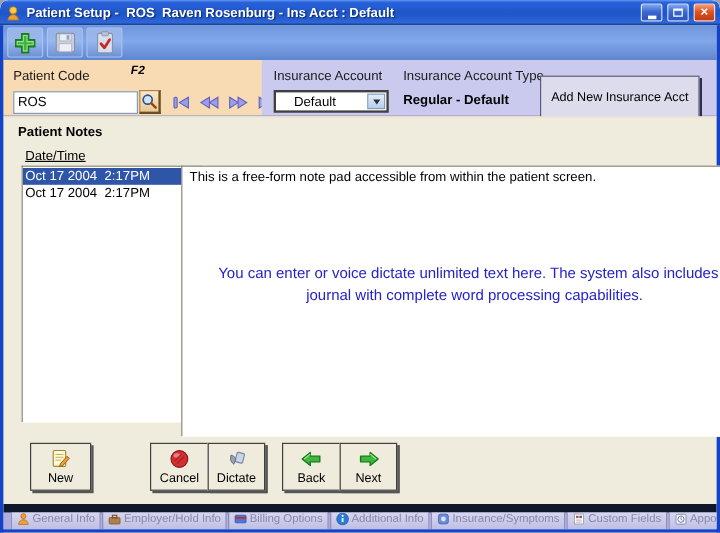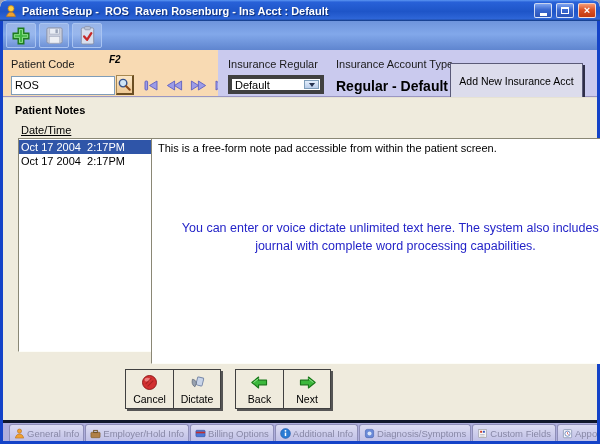--- a/index.html
+++ b/index.html
@@ -69,31 +69,31 @@
     width:21px; height:20px; margin-left:1px;
     background:linear-gradient(180deg,#FBE7C8,#EEC894);
     border:1px solid #A88850; border-right:2px solid #6B4E22; border-bottom:2px solid #6B4E22;
     display:flex; align-items:center; justify-content:center;
   }
   .navarrows { display:flex; gap:7px; margin-left:10px; align-items:center; }
   .navbtn { display:flex; align-items:center; }
 
   .ins-acct { position:absolute; left:10px; top:4px; }
   .dropdown {
-    margin-top:3px; width:96px; height:19px; background:#fff; border:4px solid #404040;
-    display:flex; align-items:center; font-size:11px; padding-left:3px; position:relative;
+    margin-top:3px; width:96px; height:19px; background:#fff; border:2px solid #404040;
+    display:flex; align-items:center; font-size:11px; padding-left:15px; position:relative;
   }
   .ddbtn {
     position:absolute; right:1px; top:1px; bottom:1px; width:15px;
     background:linear-gradient(180deg,#E4EEFB,#B9CDEA);
     border:1px solid #7F9DB9; display:flex; align-items:center; justify-content:center;
   }
   .ddarrow { width:0; height:0; border-left:3px solid transparent; border-right:3px solid transparent; border-top:4px solid #24314E; }
   .ins-type { position:absolute; left:118px; top:4px; }
-  .ins-type-val { font-size:14px; font-weight:bold; margin-top:6px; }
+  .ins-type-val { font-size:11px; font-weight:bold; margin-top:6px; }
   .addins {
     position:absolute; right:14px; top:13px; width:133px; height:36px;
     background:#DCDCEC; border:1px solid #5A5A78;
     box-shadow:2px 2px 0 #2E2E48; font-size:10.5px;
     display:flex; align-items:center; justify-content:center; font-family:inherit;
   }
 
   
   .main { flex:1; position:relative; background:var(--content_beige,#EFEBDD); border-top:1px solid #E6E2D4; }
   .section-title { position:absolute; left:12px; top:6px; font-size:11px; font-weight:bold; }
@@ -129,22 +129,22 @@
   .btn-dictate { left:170px; width:48px; box-shadow:2px 2px 0 #555; }
   .grp-shadow { position:absolute; top:271px; left:122px; width:96px; height:40px; box-shadow:2px 2px 0 #555; pointer-events:none; }
   .btn-back { left:232px; width:48px; border-right:none; box-shadow:none; }
   .btn-next { left:280px; width:48px; box-shadow:2px 2px 0 #555; }
   .grp-shadow2 { position:absolute; top:271px; left:232px; width:96px; height:40px; box-shadow:2px 2px 0 #555; pointer-events:none; }
   .abicon { height:18px; display:flex; align-items:center; }
 
   
   .tabbar {
     height:21px; flex:0 0 auto; background:#AEAEDC;
-    display:flex; align-items:center; padding:1px 2px 0 6px; overflow:hidden;
-    border-top:3px solid #0f172a; white-space:nowrap;
+    display:flex; align-items:flex-end; padding:1px 2px 0 6px; overflow:hidden;
+    border-top:7px solid #0f172a; white-space:nowrap;
   }
   .tab {
     display:inline-flex; align-items:center; gap:2px; height:18px;
     padding:0 4px; margin-right:1px;
     background:linear-gradient(180deg,#DCDCF2,#BFBFE6);
     border:1px solid #8E8EB8; border-bottom:none; border-radius:3px 3px 0 0;
     font-size:9.5px; color:#8888A6;
   }
   .tab .tab-icon { display:inline-flex; }
 </style>
@@ -241,21 +241,21 @@
                 <svg width="15" height="11" viewBox="0 0 15 11">
                   <path d="M2 1v9l7.5-4.5z" fill="#9C9CE8" stroke="#5F5FBF" stroke-width=".9"></path>
                   <rect x="11.4" y="1" width="2.6" height="9" rx="1" fill="#9C9CE8" stroke="#5F5FBF" stroke-width=".9"></rect>
                 </svg>
               </span>
           </span>
         </div>
       </div>
       <div class="panel-lavender">
         <div class="ins-acct">
-          <span class="fieldlabel">Insurance Regular</span>
+          <span class="fieldlabel">Insurance Account</span>
           <div class="dropdown">
             <span>Default</span>
             <span class="ddbtn">
                 <span class="ddarrow"></span>
               </span>
           </div>
         </div>
         <div class="ins-type">
           <span class="fieldlabel">Insurance Account Type</span>
           <div class="ins-type-val">Regular - Default</div>
@@ -274,20 +274,30 @@
         </div>
 
       <div class="note-area">
         <div class="note-line1">This is a free-form note pad accessible from within the patient screen.</div>
         <div class="note-center">You can enter or voice dictate unlimited text here. The system also includes a journal with complete word processing capabilities.</div>
       </div>
 
       <div class="grp-shadow"></div>
       <div class="grp-shadow2"></div>
 
+      <button class="actionbtn btn-new">
+        <span class="abicon">
+          <svg width="17" height="17" viewBox="0 0 18 18">
+              <rect x="2.5" y="1.5" width="11" height="14" rx="1" fill="#FFF8D8" stroke="#A08830"></rect>
+              <path d="M4.5 5h7M4.5 7.5h7M4.5 10h5" stroke="#C0A850" stroke-width=".8"></path>
+              <path d="M8.8 13.2l5.9-6.6 2 1.8-5.9 6.6-2.7.7z" fill="#F0A030" stroke="#905818" stroke-width=".8"></path>
+            </svg>
+        </span>
+        <span>New</span>
+      </button>
 
       <button class="actionbtn btn-cancel">
         <span class="abicon">
           <svg width="17" height="17" viewBox="0 0 18 18">
               <circle cx="9" cy="9" r="7.4" fill="#D23030" stroke="#8C1616"></circle>
               <ellipse cx="6.8" cy="6" rx="3" ry="2" fill="#F08C8C" opacity=".85"></ellipse>
               <path d="M5 10.5l6-6M7 13l6-6" stroke="#A82020" stroke-width="1.1"></path>
             </svg>
         </span>
         <span>Cancel</span>
@@ -362,21 +372,21 @@
           </span>
           <span>Additional Info</span>
         </div>
         <div class="tab">
           <span class="tab-icon">
             <svg width="11" height="11" viewBox="0 0 12 12">
               <rect x="1.5" y="1.5" width="9" height="9" rx="2" fill="#6A8AD8" stroke="#3A5AA8" stroke-width=".6"></rect>
               <circle cx="6" cy="6" r="2.2" fill="#D8E4F8"></circle>
             </svg>
           </span>
-          <span>Diagnosis/Symptoms</span>
+          <span>Insurance/Symptoms</span>
         </div>
         <div class="tab">
           <span class="tab-icon">
             <svg width="11" height="11" viewBox="0 0 12 12">
               <rect x="2" y="1.5" width="8" height="9" fill="#fff" stroke="#888" stroke-width=".6"></rect>
               <rect x="3.4" y="3" width="2.2" height="2.2" fill="#D04028"></rect>
               <rect x="6.4" y="3" width="2.2" height="2.2" fill="#3858C0"></rect>
               <path d="M3.4 7h5M3.4 8.8h5" stroke="#99A" stroke-width=".7"></path>
             </svg>
           </span>

